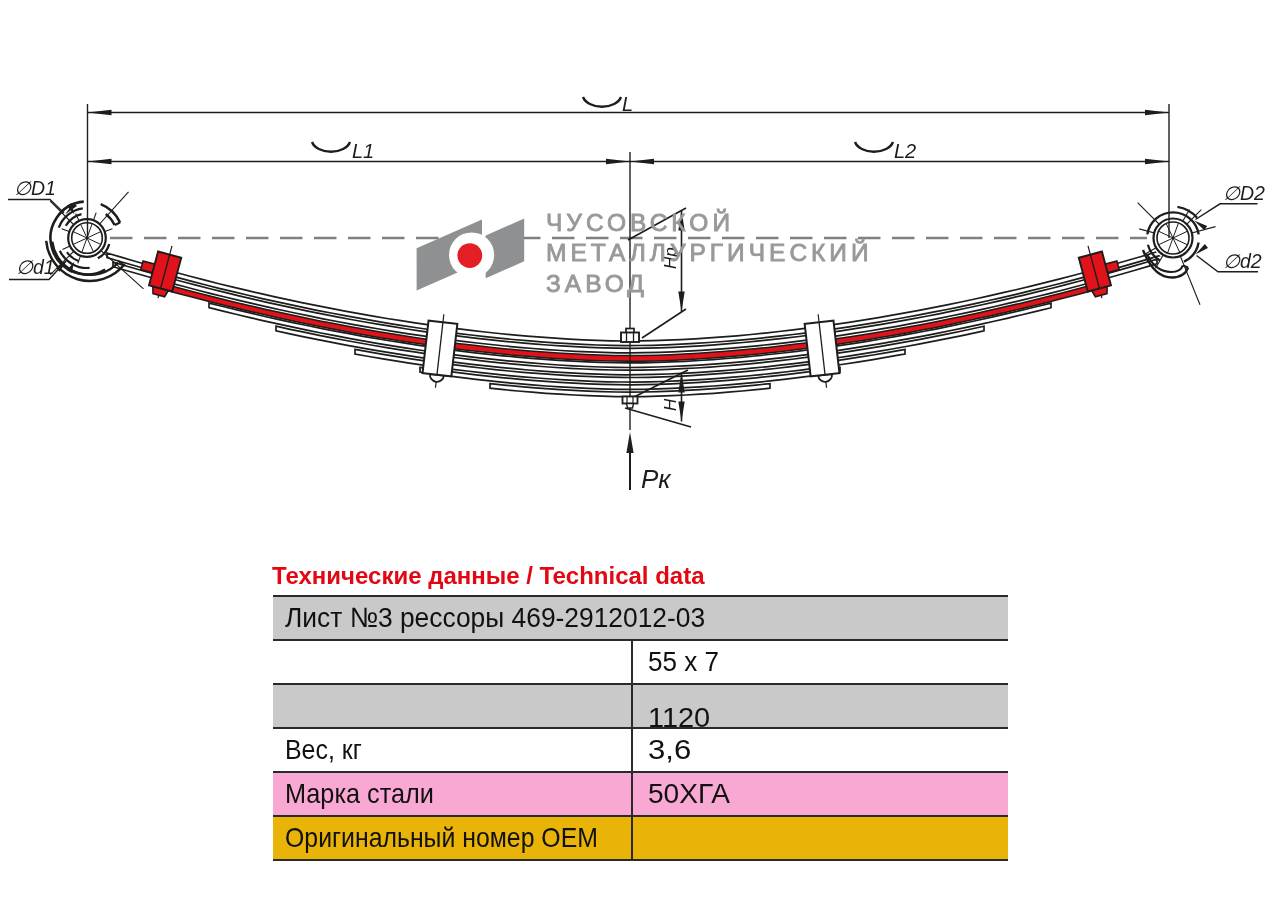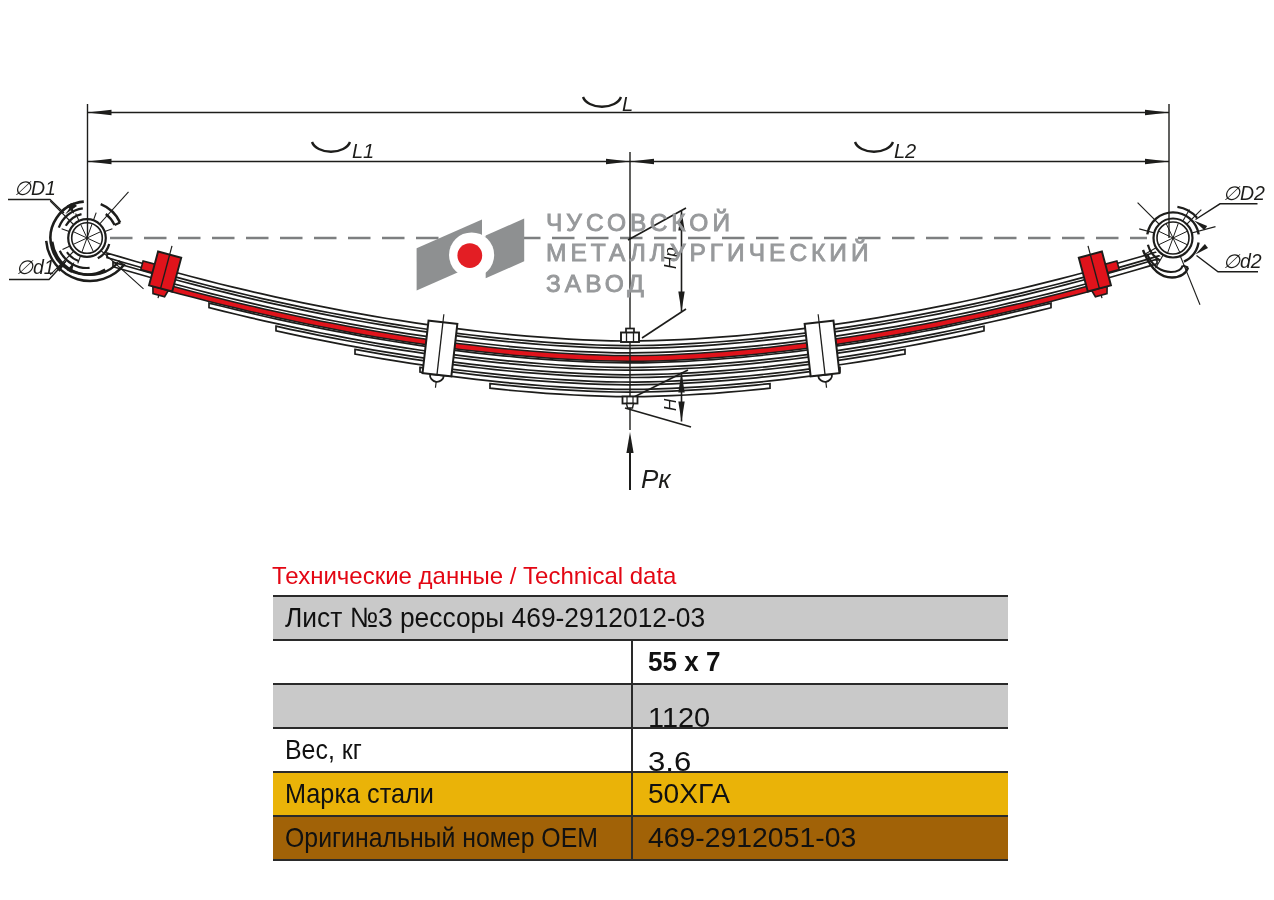--- a/index.html
+++ b/index.html
@@ -1,18 +1,18 @@
 <!DOCTYPE html>
 <html><head>
 <meta charset="utf-8">
 <style>
 html,body { margin:0; padding:0; background:#ffffff; }
 body { width:1274px; height:900px; position:relative; font-family:"Liberation Sans", sans-serif; }
 #draw { position:absolute; left:0; top:0; }
-.ttl { position:absolute; left:272px; top:562px; font-size:24px; font-weight:normal; color:#e30613; }
+.ttl { position:absolute; left:272px; top:562px; font-size:24px; font-weight:bold; color:#e30613; }
 .tbl { font-size:28px; color:#111111; }
 </style>
 </head>
 <body>
 <div id="draw"><svg width="1274" height="540" viewBox="0 0 1274 540" xmlns="http://www.w3.org/2000/svg">
       <line x1="110" y1="238" x2="1147" y2="238" stroke="#7d7f80" stroke-width="2.6" stroke-dasharray="22.5 11.5"></line>
 <path d="M490.0,383.6 L504.0,385.1 L518.0,386.4 L532.0,387.6 L546.0,388.7 L560.0,389.6 L574.0,390.4 L588.0,391.1 L602.0,391.6 L616.0,392.0 L630.0,392.1 L644.0,392.0 L658.0,391.6 L672.0,391.1 L686.0,390.4 L700.0,389.6 L714.0,388.7 L728.0,387.6 L742.0,386.4 L756.0,385.1 L770.0,383.6 L770.0,388.2 L756.0,389.7 L742.0,391.0 L728.0,392.2 L714.0,393.3 L700.0,394.2 L686.0,395.0 L672.0,395.7 L658.0,396.2 L644.0,396.6 L630.0,396.7 L616.0,396.6 L602.0,396.2 L588.0,395.7 L574.0,395.0 L560.0,394.2 L546.0,393.3 L532.0,392.2 L518.0,391.0 L504.0,389.7 L490.0,388.2 Z" fill="#ffffff" stroke="#1d1d1b" stroke-width="1.7"></path>
 <path d="M420.0,367.4 L434.0,369.4 L448.0,371.3 L462.0,373.1 L476.0,374.8 L490.0,376.3 L504.0,377.8 L518.0,379.1 L532.0,380.3 L546.0,381.4 L560.0,382.3 L574.0,383.1 L588.0,383.8 L602.0,384.3 L616.0,384.7 L630.0,384.8 L644.0,384.7 L658.0,384.3 L672.0,383.8 L686.0,383.1 L700.0,382.3 L714.0,381.4 L728.0,380.3 L742.0,379.1 L756.0,377.8 L770.0,376.3 L784.0,374.8 L798.0,373.1 L812.0,371.3 L826.0,369.4 L840.0,367.4 L840.0,372.0 L826.0,374.0 L812.0,375.9 L798.0,377.7 L784.0,379.4 L770.0,380.9 L756.0,382.4 L742.0,383.7 L728.0,384.9 L714.0,386.0 L700.0,386.9 L686.0,387.7 L672.0,388.4 L658.0,388.9 L644.0,389.3 L630.0,389.4 L616.0,389.3 L602.0,388.9 L588.0,388.4 L574.0,387.7 L560.0,386.9 L546.0,386.0 L532.0,384.9 L518.0,383.7 L504.0,382.4 L490.0,380.9 L476.0,379.4 L462.0,377.7 L448.0,375.9 L434.0,374.0 L420.0,372.0 Z" fill="#ffffff" stroke="#1d1d1b" stroke-width="1.7"></path>
 <path d="M355.0,349.4 L369.0,351.9 L383.0,354.3 L397.0,356.6 L411.0,358.8 L425.0,360.8 L439.0,362.8 L453.0,364.7 L467.0,366.4 L481.0,368.0 L495.0,369.6 L509.0,371.0 L523.0,372.3 L537.0,373.4 L551.0,374.4 L565.0,375.3 L579.0,376.1 L593.0,376.7 L607.0,377.2 L621.0,377.4 L635.0,377.5 L649.0,377.3 L663.0,376.9 L677.0,376.3 L691.0,375.6 L705.0,374.7 L719.0,373.7 L733.0,372.6 L747.0,371.4 L761.0,370.0 L775.0,368.5 L789.0,366.9 L803.0,365.2 L817.0,363.3 L831.0,361.4 L845.0,359.4 L859.0,357.2 L873.0,355.0 L887.0,352.6 L901.0,350.1 L905.0,349.4 L905.0,354.0 L901.0,354.7 L887.0,357.2 L873.0,359.6 L859.0,361.8 L845.0,364.0 L831.0,366.0 L817.0,367.9 L803.0,369.8 L789.0,371.5 L775.0,373.1 L761.0,374.6 L747.0,376.0 L733.0,377.2 L719.0,378.3 L705.0,379.3 L691.0,380.2 L677.0,380.9 L663.0,381.5 L649.0,381.9 L635.0,382.1 L621.0,382.0 L607.0,381.8 L593.0,381.3 L579.0,380.7 L565.0,379.9 L551.0,379.0 L537.0,378.0 L523.0,376.9 L509.0,375.6 L495.0,374.2 L481.0,372.6 L467.0,371.0 L453.0,369.3 L439.0,367.4 L425.0,365.4 L411.0,363.4 L397.0,361.2 L383.0,358.9 L369.0,356.5 L355.0,354.0 Z" fill="#ffffff" stroke="#1d1d1b" stroke-width="1.7"></path>
 <path d="M276.0,326.2 L290.0,329.3 L304.0,332.2 L318.0,335.1 L332.0,337.8 L346.0,340.5 L360.0,343.0 L374.0,345.5 L388.0,347.8 L402.0,350.1 L416.0,352.2 L430.0,354.3 L444.0,356.2 L458.0,358.0 L472.0,359.7 L486.0,361.3 L500.0,362.8 L514.0,364.1 L528.0,365.4 L542.0,366.5 L556.0,367.5 L570.0,368.3 L584.0,369.0 L598.0,369.6 L612.0,370.0 L626.0,370.2 L640.0,370.1 L654.0,369.8 L668.0,369.4 L682.0,368.7 L696.0,368.0 L710.0,367.1 L724.0,366.0 L738.0,364.9 L752.0,363.6 L766.0,362.2 L780.0,360.6 L794.0,359.0 L808.0,357.2 L822.0,355.4 L836.0,353.4 L850.0,351.3 L864.0,349.1 L878.0,346.8 L892.0,344.4 L906.0,341.9 L920.0,339.3 L934.0,336.6 L948.0,333.8 L962.0,331.0 L976.0,328.0 L984.0,326.2 L984.0,330.8 L976.0,332.6 L962.0,335.6 L948.0,338.4 L934.0,341.2 L920.0,343.9 L906.0,346.5 L892.0,349.0 L878.0,351.4 L864.0,353.7 L850.0,355.9 L836.0,358.0 L822.0,360.0 L808.0,361.8 L794.0,363.6 L780.0,365.2 L766.0,366.8 L752.0,368.2 L738.0,369.5 L724.0,370.6 L710.0,371.7 L696.0,372.6 L682.0,373.3 L668.0,374.0 L654.0,374.4 L640.0,374.7 L626.0,374.8 L612.0,374.6 L598.0,374.2 L584.0,373.6 L570.0,372.9 L556.0,372.1 L542.0,371.1 L528.0,370.0 L514.0,368.7 L500.0,367.4 L486.0,365.9 L472.0,364.3 L458.0,362.6 L444.0,360.8 L430.0,358.9 L416.0,356.8 L402.0,354.7 L388.0,352.4 L374.0,350.1 L360.0,347.6 L346.0,345.1 L332.0,342.4 L318.0,339.7 L304.0,336.8 L290.0,333.9 L276.0,330.8 Z" fill="#ffffff" stroke="#1d1d1b" stroke-width="1.7"></path>
@@ -166,36 +166,35 @@
 <line x1="630" y1="445" x2="630" y2="490" stroke="#1d1d1b" stroke-width="2.0"></line>
 <path d="M630.0,432.0 L626.4,453.0 L633.6,453.0 Z" fill="#1d1d1b"></path>
 <text x="641" y="488" font-size="26" font-style="italic" fill="#1d1d1b">Pк</text>
     </svg></div>
 <div class="ttl">Технические данные / Technical data</div>
 <div class="tbl">
 <div style="position:absolute;left:273px;top:596px;width:735px;height:44px;background:#c9c9c9;">
       <div style="position:absolute;left:12px;top:0;height:44px;line-height:44px;"><span style="display:inline-block;transform:scaleX(0.942);transform-origin:0 50%;white-space:nowrap;">Лист №3 рессоры 469-2912012-03</span></div>
     </div>
     <div style="position:absolute;left:273px;top:640px;width:735px;height:44px;background:#ffffff;">
-      <div style="position:absolute;left:375px;top:0;height:28px;line-height:44px;font-weight:bold;"><span style="display:inline-block;transform:scaleX(0.931);transform-origin:0 50%;white-space:nowrap;">55 x 7</span></div>
+      <div style="position:absolute;left:375px;top:0;height:28px;line-height:44px;"><span style="display:inline-block;transform:scaleX(0.931);transform-origin:0 50%;white-space:nowrap;">55 x 7</span></div>
     </div>
     <div style="position:absolute;left:273px;top:684px;width:735px;height:44px;background:#c9c9c9;">
       <div style="position:absolute;left:375px;top:0;height:44px;line-height:44px;margin-top:12px;"><span style="display:inline-block;transform:scaleX(1.032);transform-origin:0 50%;white-space:nowrap;">1120</span></div>
     </div>
     <div style="position:absolute;left:273px;top:728px;width:735px;height:44px;background:#ffffff;">
       <div style="position:absolute;left:12px;top:0;height:28px;line-height:44px;text-align:right;"><span style="display:inline-block;transform:scaleX(0.89);transform-origin:0 50%;white-space:nowrap;">Вес, кг</span></div>
-      <div style="position:absolute;left:375px;top:12px;height:44px;line-height:44px;"><span style="display:inline-block;transform:scaleX(1.11);transform-origin:0 50%;white-space:nowrap;">3,6</span></div>
-    </div>
-    <div style="position:absolute;left:273px;top:772px;width:735px;height:44px;background:#eab308;">
+      <div style="position:absolute;left:375px;top:0;height:44px;line-height:44px;"><span style="display:inline-block;transform:scaleX(1.11);transform-origin:0 50%;white-space:nowrap;">3,6</span></div>
+    </div>
+    <div style="position:absolute;left:273px;top:772px;width:735px;height:44px;background:#f9a8d4;">
       <div style="position:absolute;left:12px;top:0;height:44px;line-height:44px;"><span style="display:inline-block;transform:scaleX(0.902);transform-origin:0 50%;white-space:nowrap;">Марка стали</span></div>
       <div style="position:absolute;left:375px;top:0;height:36px;line-height:44px;"><span style="display:inline-block;transform:scaleX(1.003);transform-origin:0 50%;white-space:nowrap;">50ХГА</span></div>
     </div>
-    <div style="position:absolute;left:273px;top:816px;width:735px;height:44px;background:#a16207;">
+    <div style="position:absolute;left:273px;top:816px;width:735px;height:44px;background:#eab308;">
       <div style="position:absolute;left:12px;top:0;height:44px;line-height:44px;"><span style="display:inline-block;transform:scaleX(0.887);transform-origin:0 50%;white-space:nowrap;">Оригинальный номер OEM</span></div>
-      <div style="position:absolute;left:375px;top:0;height:44px;line-height:44px;"><span style="display:inline-block;transform:scaleX(1.013);transform-origin:0 50%;white-space:nowrap;">469-2912051-03</span></div>
     </div>
 <div style="position:absolute;left:273px;top:594.8px;width:735px;height:2.4px;background:#2a2a2a;"></div>
     <div style="position:absolute;left:273px;top:638.8px;width:735px;height:2.4px;background:#2a2a2a;"></div>
     <div style="position:absolute;left:273px;top:682.8px;width:735px;height:2.4px;background:#2a2a2a;"></div>
     <div style="position:absolute;left:273px;top:726.8px;width:735px;height:2.4px;background:#2a2a2a;"></div>
     <div style="position:absolute;left:273px;top:770.8px;width:735px;height:2.4px;background:#2a2a2a;"></div>
     <div style="position:absolute;left:273px;top:814.8px;width:735px;height:2.4px;background:#2a2a2a;"></div>
     <div style="position:absolute;left:273px;top:858.8px;width:735px;height:2.4px;background:#2a2a2a;"></div>
 <div style="position:absolute;left:631px;top:640px;width:1.6px;height:220px;background:#2a2a2a;"></div>
 </div>

